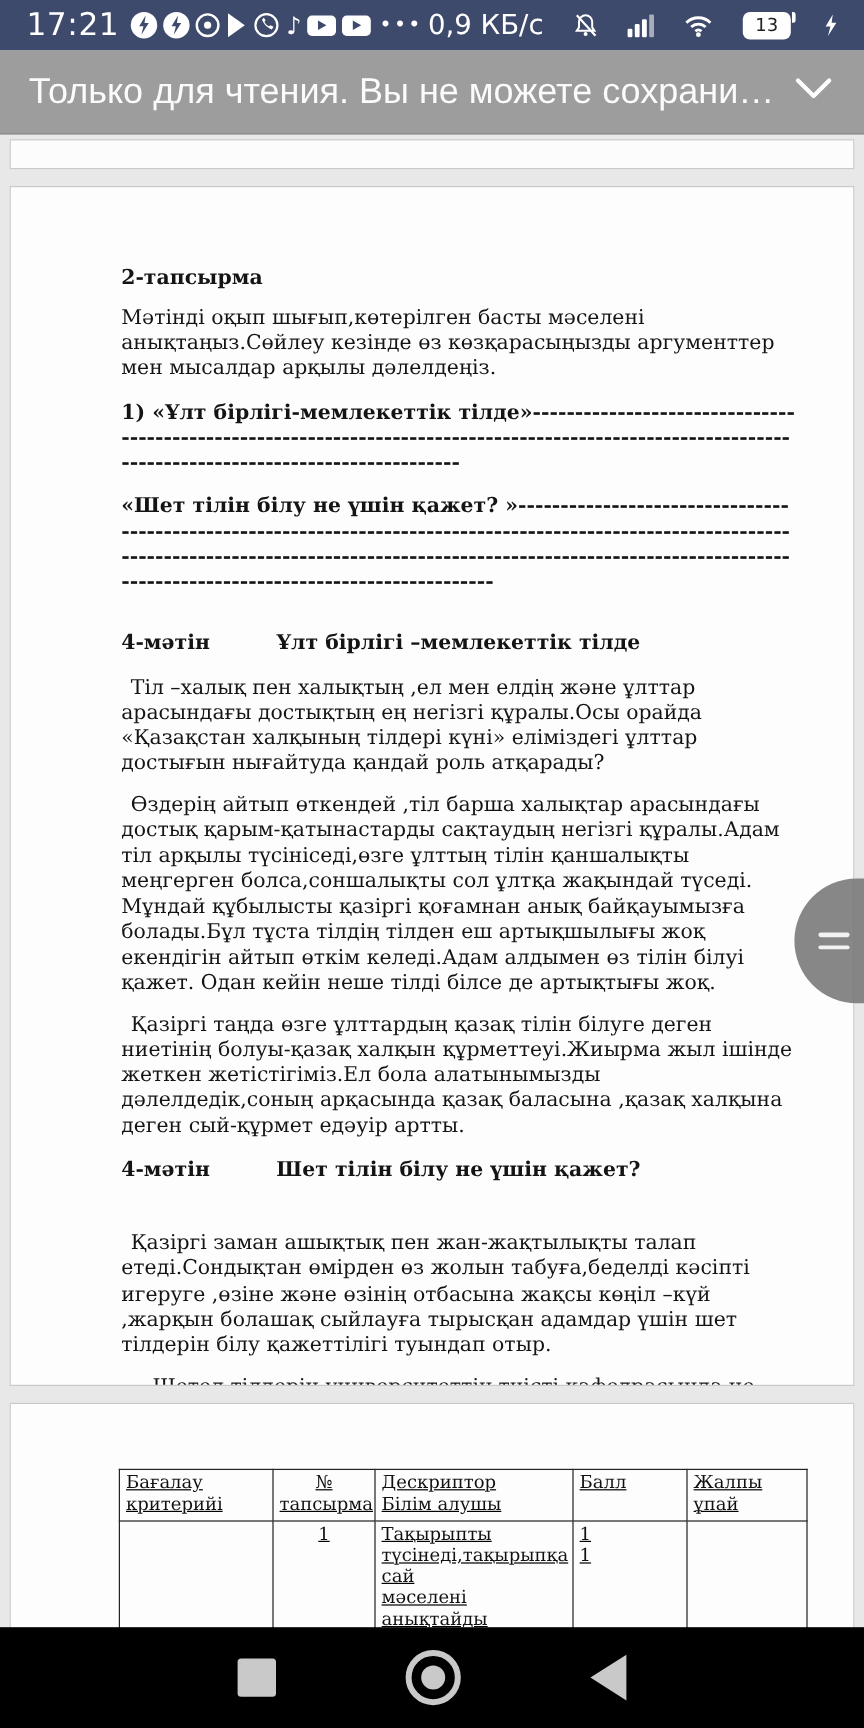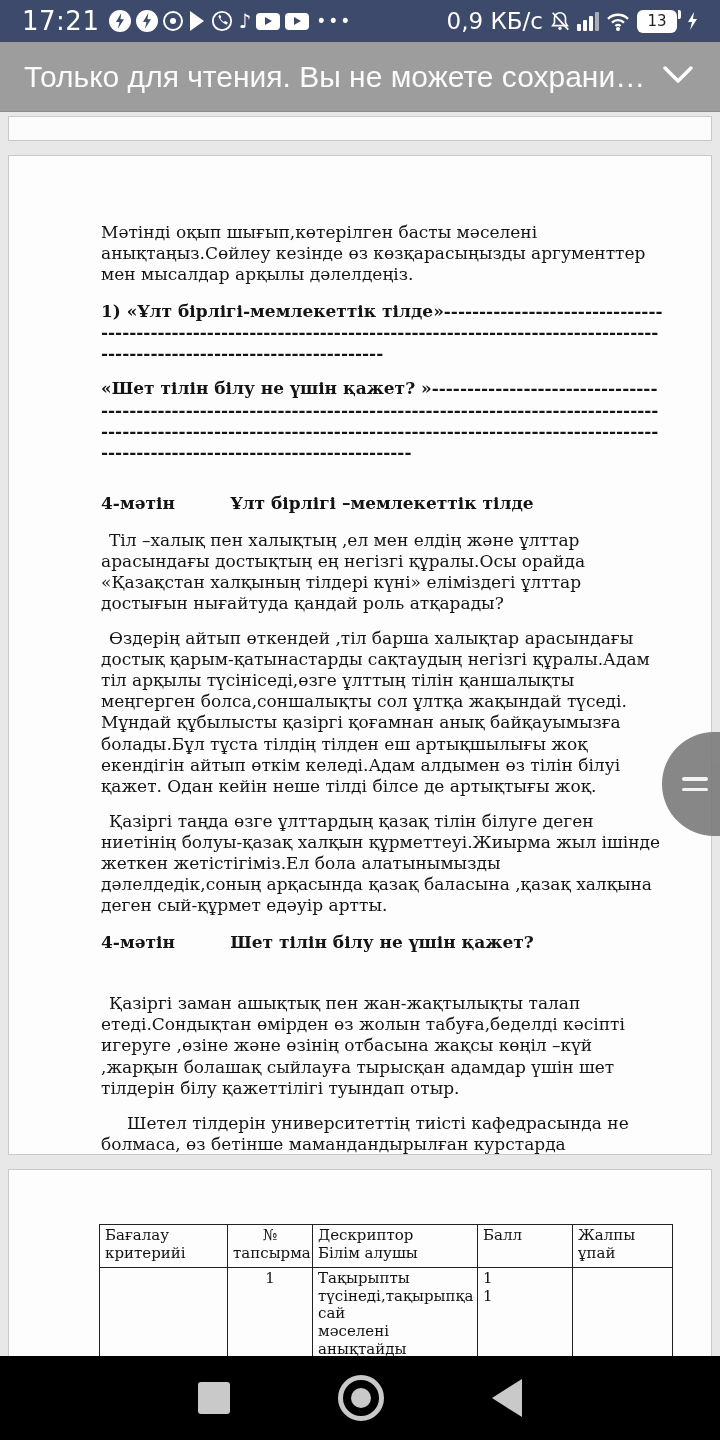--- a/index.html
+++ b/index.html
@@ -15,21 +15,21 @@
   .sb-time{font-size:26px;font-weight:500;letter-spacing:.5px;}
   .sb-icons{display:flex;align-items:center;gap:5px;margin-left:10px;}
   .ico{display:inline-flex;align-items:center;justify-content:center;}
   .circle-ico{width:22px;height:22px;border-radius:50%;background:#fff;}
   .ring-ico{width:20px;height:20px;border-radius:50%;border:2.5px solid #fff;box-sizing:border-box;display:inline-flex;align-items:center;justify-content:center;}
   .ring-ico i{width:6px;height:6px;border-radius:50%;background:#fff;display:block;}
   .yt-ico{width:24px;height:17px;background:#fff;border-radius:4px;display:inline-flex;align-items:center;justify-content:center;}
   .yt-ico i{width:0;height:0;border-top:4px solid transparent;border-bottom:4px solid transparent;border-left:7px solid #3e4a6c;display:block;}
   .note-ico{color:#fff;font-size:20px;line-height:22px;}
   .dots-ico{color:#fff;font-size:17px;letter-spacing:2px;margin-left:2px;}
-  .sb-right{margin-left:auto;display:flex;align-items:center;gap:6px;}
+  .sb-right{margin-left:auto;display:flex;align-items:center;gap:24px;}
   .sb-speed{font-size:23px;}
   .sig{display:inline-flex;align-items:flex-end;gap:2px;height:20px;}
   .sig i{width:4px;background:#fff;display:block;border-radius:1px;}
   .sig i:nth-child(1){height:7px;}.sig i:nth-child(2){height:11px;}
   .sig i:nth-child(3){height:15px;}.sig i:nth-child(4){height:19px;opacity:.55;}
   .battery{display:inline-flex;}
   .bat-body{width:40px;height:23px;background:#fff;border-radius:6px;display:inline-flex;align-items:center;justify-content:center;}
   .bat-num{color:#222;font-size:15px;font-weight:500;}
   .bat-cap{width:3px;height:9px;background:#fff;border-radius:0 2px 2px 0;margin-left:1px;}
   
@@ -51,21 +51,21 @@
   p.title{margin-bottom:12px;text-indent:0;}
   p.task{margin-bottom:16px;text-indent:0;}
   .q{overflow-wrap:anywhere;word-break:break-all;font-weight:bold;text-indent:0 !important;}
   .q1{margin-bottom:14px !important;}
   .q2{margin-bottom:30px !important;}
   .hrow{position:relative;font-weight:bold;margin:0 0 16px;}
   .hrow .htitle{position:absolute;left:0;right:0;top:0;text-align:center;}
   .hrow2{margin:16px 0 40px;}
   .indent-lg{text-indent:26px !important;}
   
-  .page2{height:271px;padding:54px 0 0 90px;overflow:hidden;}
+  .page2{height:271px;padding:54px 0 0 90px;overflow:hidden;text-decoration:underline;}
   table{border-collapse:collapse;table-layout:fixed;width:573px;
     font-family:"DejaVu Serif","Liberation Serif",serif;font-size:15px;line-height:1.18;color:#111;}
   th,td{border:1px solid #222;padding:2px 5px;vertical-align:top;text-align:left;
     font-weight:normal;white-space:pre-line;overflow:hidden;}
   th{height:38px;}
   .col-num{text-align:center;}
   
   .scroll-handle{
     position:absolute;right:0;top:732px;width:58px;height:104px;background:#7d7d7d;
     border-radius:52px 0 0 52px;display:flex;flex-direction:column;align-items:center;
@@ -163,20 +163,21 @@
   <span class="banner-chevron">
     <svg width="36" height="22" viewBox="0 0 36 22">
         <polyline points="5,4 18,17 31,4" fill="none" stroke="#fff" stroke-width="3.5" stroke-linecap="round" stroke-linejoin="round"></polyline>
       </svg>
   </span>
 </div>
 
 <div class="page-strip"></div>
 
 <div class="page page1">
+  <p class="b title">2-тапсырма</p>
   <p class="task">Мәтінді оқып шығып,көтерілген басты мәселені анықтаңыз.Сөйлеу кезінде өз көзқарасыңызды аргументтер мен мысалдар арқылы  дәлелдеңіз.</p>
 
   <p class="q q1"><span>1) «Ұлт бірлігі-мемлекеттік тілде»</span><span class="dashes">------------------------------------------------------------------------------------------------------------------------------------------------------</span></p>
 
   <p class="q q2"><span>«Шет тілін білу не  үшін қажет? »</span><span class="dashes">------------------------------------------------------------------------------------------------------------------------------------------------------------------------------------------------------------------------------------------</span></p>
 
   <div class="hrow">
     <span class="hlabel">4-мәтін</span>
     <span class="htitle">Ұлт бірлігі –мемлекеттік  тілде</span>
   </div>

